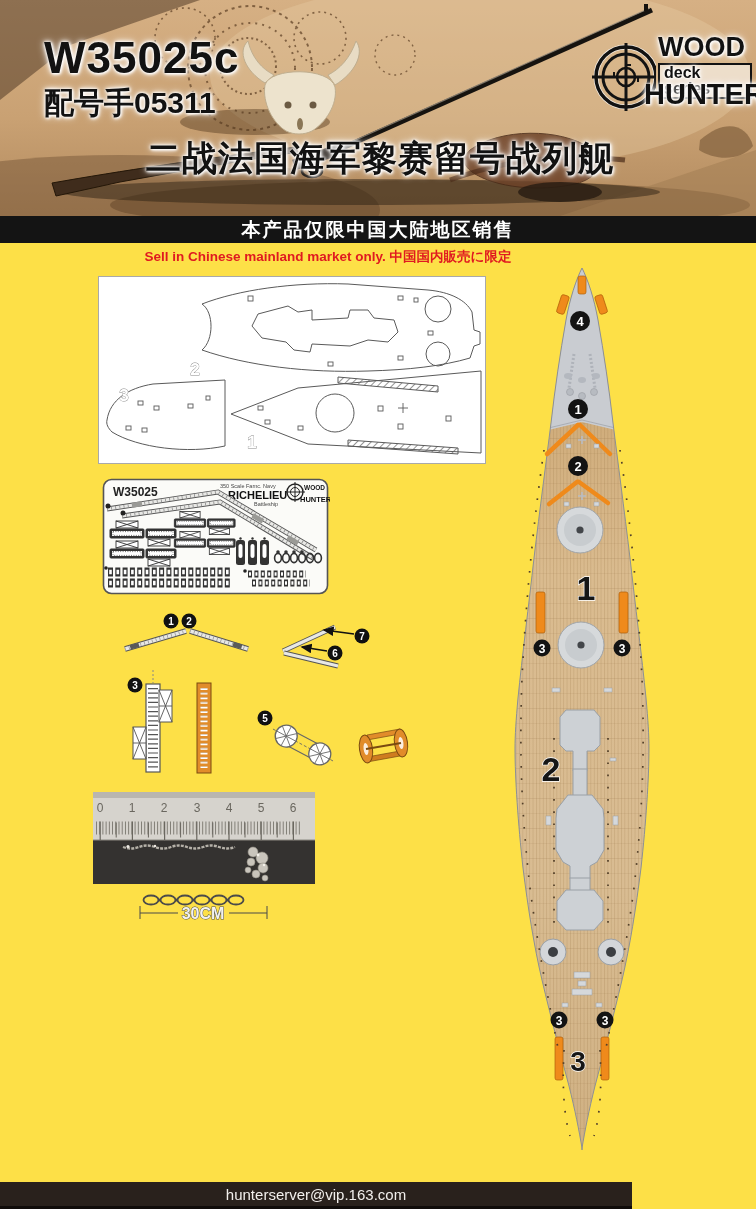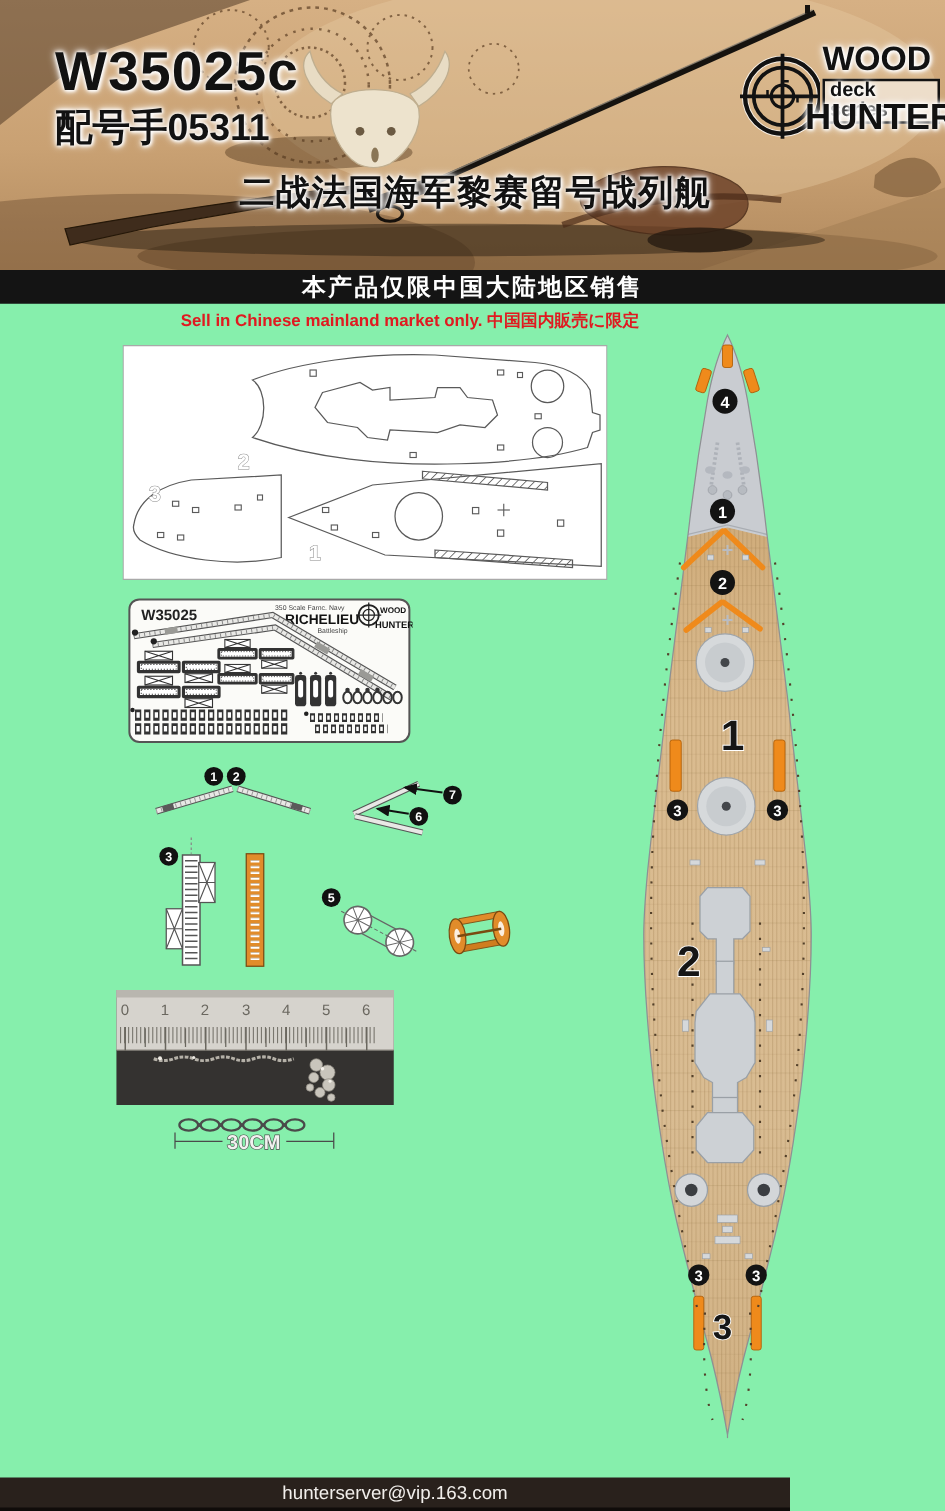--- a/index.html
+++ b/index.html
@@ -1,26 +1,26 @@
 <!DOCTYPE html>
 <html><head>
 <meta charset="utf-8">
 <style>
   html,body{margin:0;padding:0;background:#ffffff;}
-  .page{position:relative;width:756px;height:1209px;background:#86efac;overflow:hidden;
+  .page{position:relative;width:756px;height:1209px;background:#fde047;overflow:hidden;
         font-family:"Liberation Sans",sans-serif;}
   .abs{position:absolute;}
   
   .header{left:0;top:0;width:756px;height:216px;overflow:hidden;}
   .hdr-text{position:absolute;color:#121212;font-weight:bold;line-height:1;
             text-shadow:0 0 3px #fff,0 0 5px #fff,0 0 8px rgba(255,255,255,.9),1px 1px 3px #fff;}
   .code1{left:44px;top:36px;font-size:44px;letter-spacing:1px;}
   .code2{left:44px;top:88px;font-size:30px;}
   .scaleLine{left:168px;top:100px;width:430px;text-align:center;font-size:34px;}
-  .titleLine{left:40px;top:140px;width:680px;text-align:center;font-size:28px;letter-spacing:1px;}
+  .titleLine{left:40px;top:140px;width:680px;text-align:center;font-size:35px;letter-spacing:1px;}
   .logo{left:586px;top:32px;width:166px;height:92px;}
   .logo .wood{position:absolute;left:72px;top:2px;font-size:27px;}
   .logo .series{position:absolute;left:72px;top:31px;font-size:16px;font-weight:bold;
                 border:2px solid #121212;padding:0 4px;background:rgba(255,255,255,.55);}
   .logo .hunter{position:absolute;left:58px;top:48px;font-size:29px;}
   
   .noticeBar{left:0;top:216px;width:756px;height:27px;background:#141414;color:#fff;
              display:flex;align-items:center;justify-content:center;font-size:19px;
              font-weight:bold;letter-spacing:2px;font-family:Liberation Serif, serif;}
   .redNote{left:0;top:248px;width:656px;text-align:center;font-size:13.5px;font-weight:bold;}

